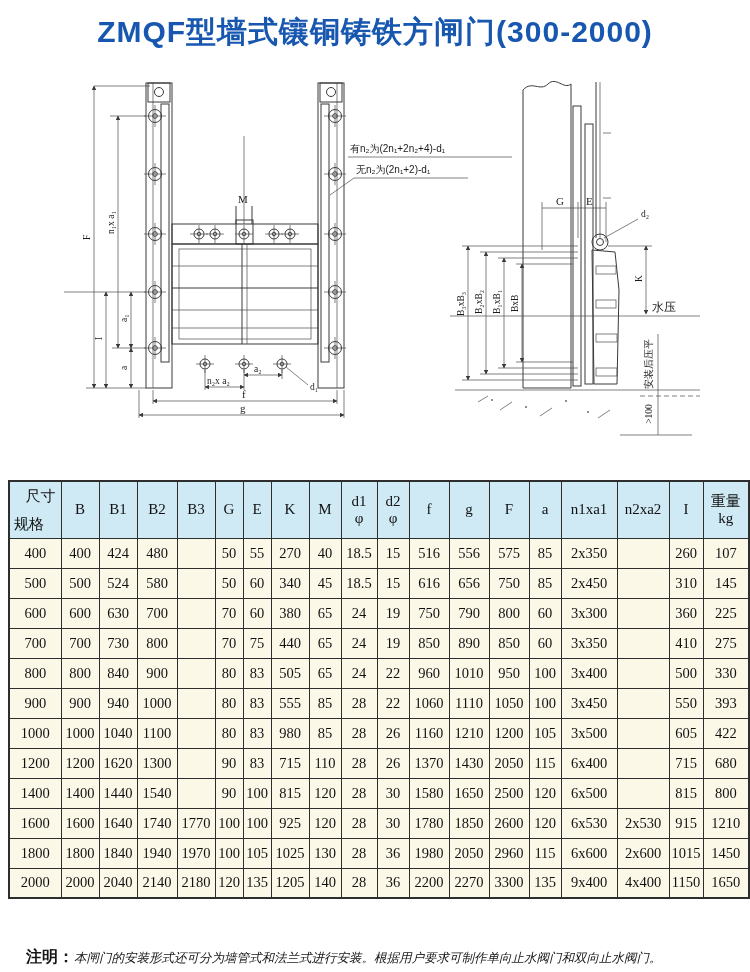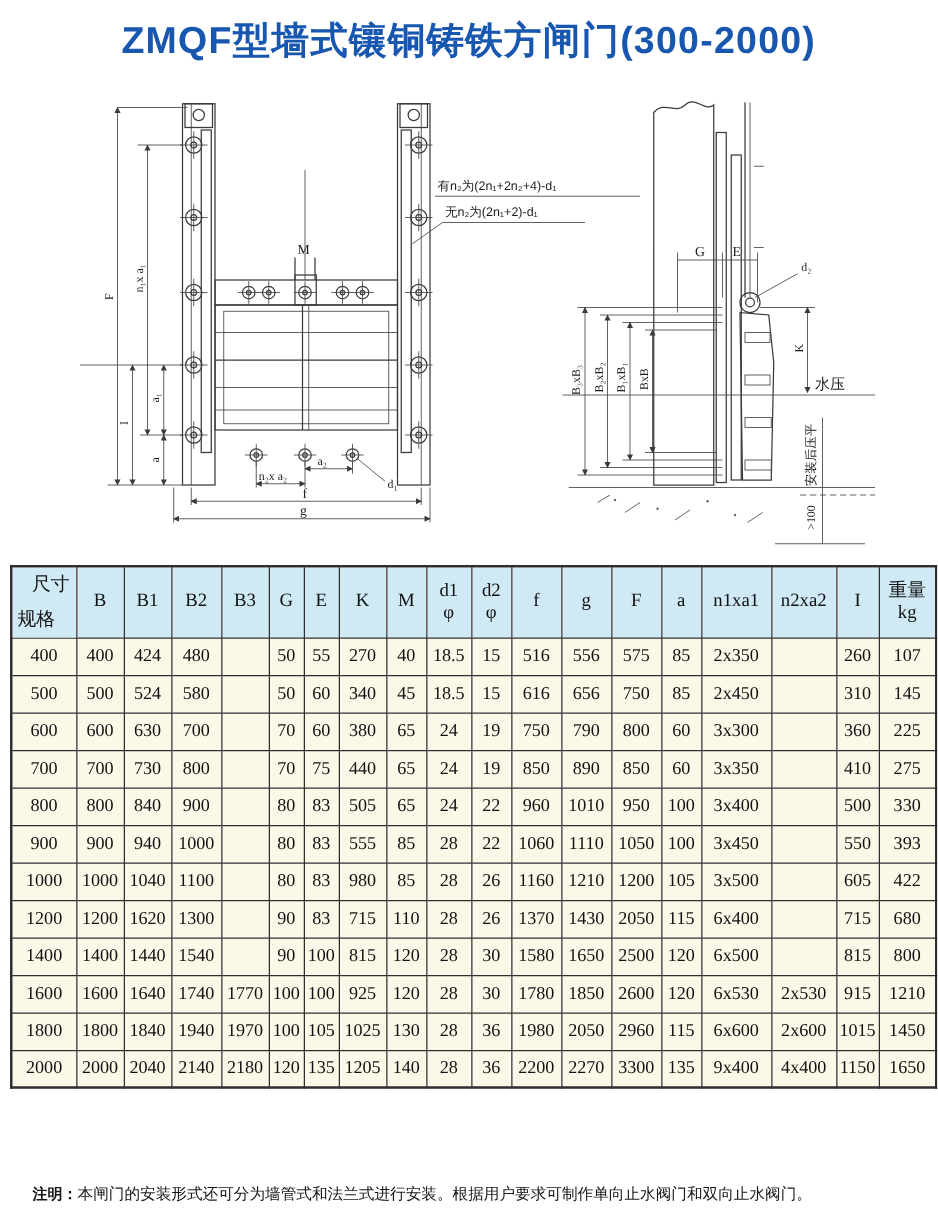--- a/index.html
+++ b/index.html
@@ -16,21 +16,21 @@
   }
   .drawing { position: absolute; top: 60px; left: 0; }
   svg .ln { stroke: #3a3a3a; fill: none; stroke-width: 1; }
   svg .thin { stroke: #4a4a4a; fill: none; stroke-width: 0.7; }
   svg text { fill: #1c1c1c; stroke: none; font-family: "Liberation Serif", "DejaVu Sans", serif; }
   svg .dim { font-size: 11px; }
   svg .dims { font-size: 9.5px; }
   svg .cjk { font-family: "Liberation Sans", "DejaVu Sans", sans-serif; font-size: 12px; }
   svg .cjksm { font-family: "Liberation Sans", "DejaVu Sans", sans-serif; font-size: 10px; }
   .spec-table {
-    position: absolute; top: 452px; left: 8px; width: 734px;
+    position: absolute; top: 480px; left: 8px; width: 734px;
     border-collapse: collapse; table-layout: fixed; text-align: center;
     color: #111; border: 2px solid var(--border, #2e2e2e);
   }
   .spec-table th, .spec-table td { border: 1px solid var(--border, #2e2e2e); overflow: hidden; }
   .spec-table thead th {
     background: var(--hdr-bg, #cfe9f5); height: 57px; font-weight: normal;
     white-space: pre-line; font-size: 15px; line-height: 1.15;
   }
   .spec-table td { background: var(--cell-bg, #fbf8e8); height: 30px; font-size: 14.5px; }
   th.corner { position: relative;
@@ -38,22 +38,22 @@
       transparent calc(50% - 0.7px), var(--border, #2e2e2e) calc(50% - 0.7px),
       var(--border, #2e2e2e) calc(50% + 0.7px), transparent calc(50% + 0.7px));
     background-color: var(--hdr-bg, #cfe9f5);
     font-family: "Liberation Sans", "DejaVu Sans", sans-serif; font-size: 13px;
   }
   .corner-top { position: absolute; top: 5px; right: 5px; }
   .corner-bottom { position: absolute; bottom: 5px; left: 4px; }
   .note {
     position: absolute; top: 947px; left: 26px; width: 700px; font-size: 12.5px; color: #161616;
   }
-  .note b { font-family: Liberation Serif, serif; font-style: normal; font-size: 12px; }
-  .note span { }
+  .note b { font-family: Liberation Serif, serif; font-style: normal; font-size: 16px; }
+  .note span { font-style: italic; }
 </style>
 </head>
 <body>
 
 <div class="page">
 
   <div class="title">ZMQF型墙式镶铜铸铁方闸门(300-2000)</div>
 
   <div class="drawing">
     <svg width="750" height="406" viewBox="0 62 750 406" xmlns="http://www.w3.org/2000/svg">

